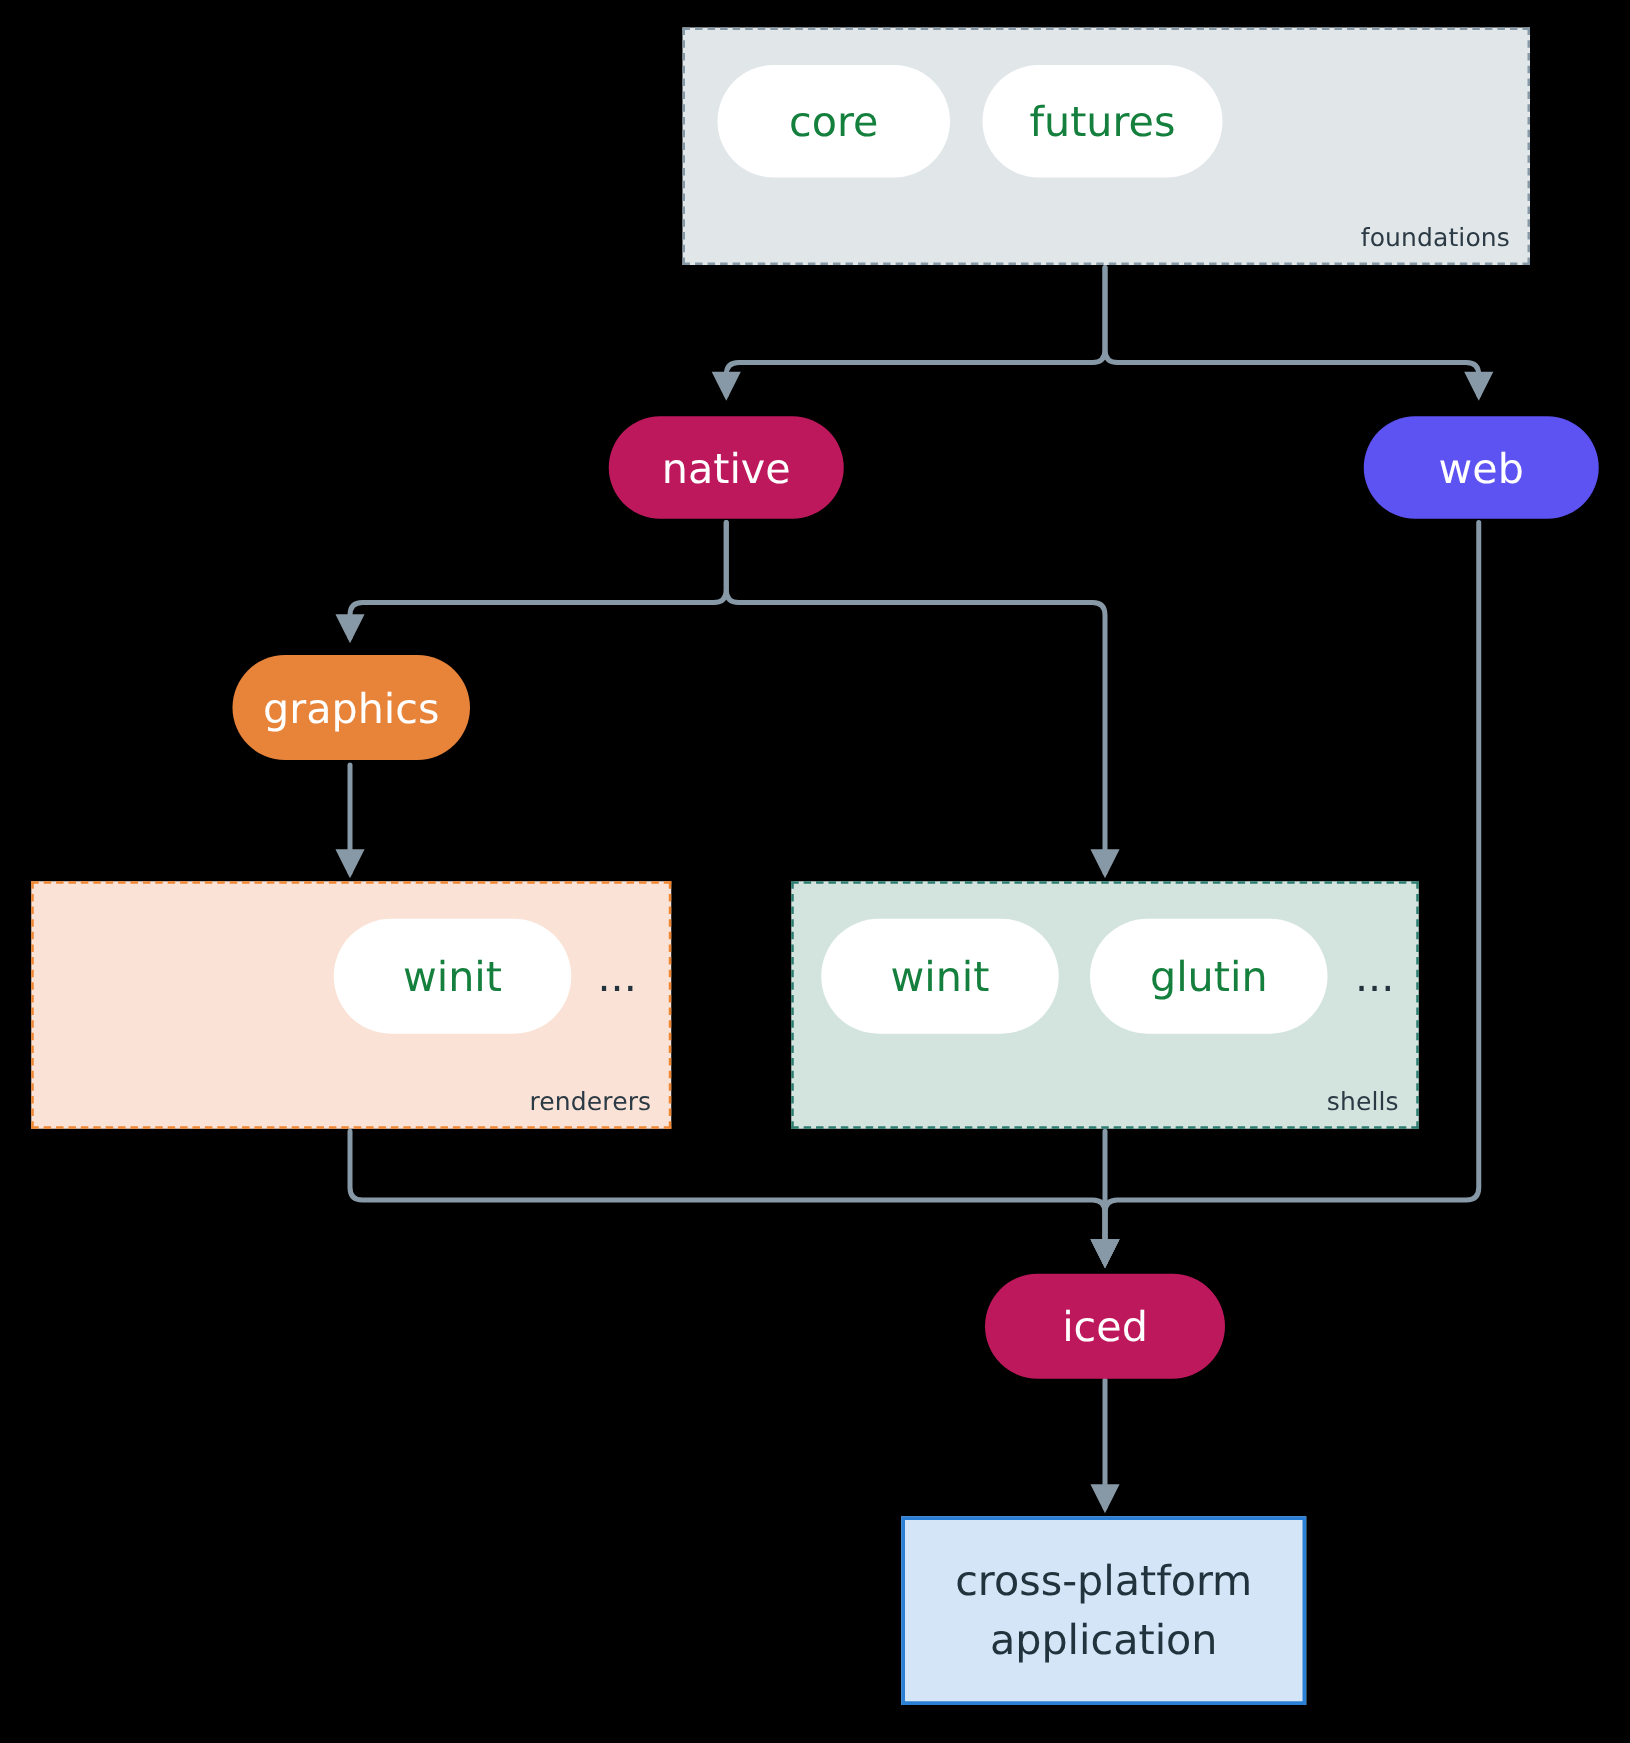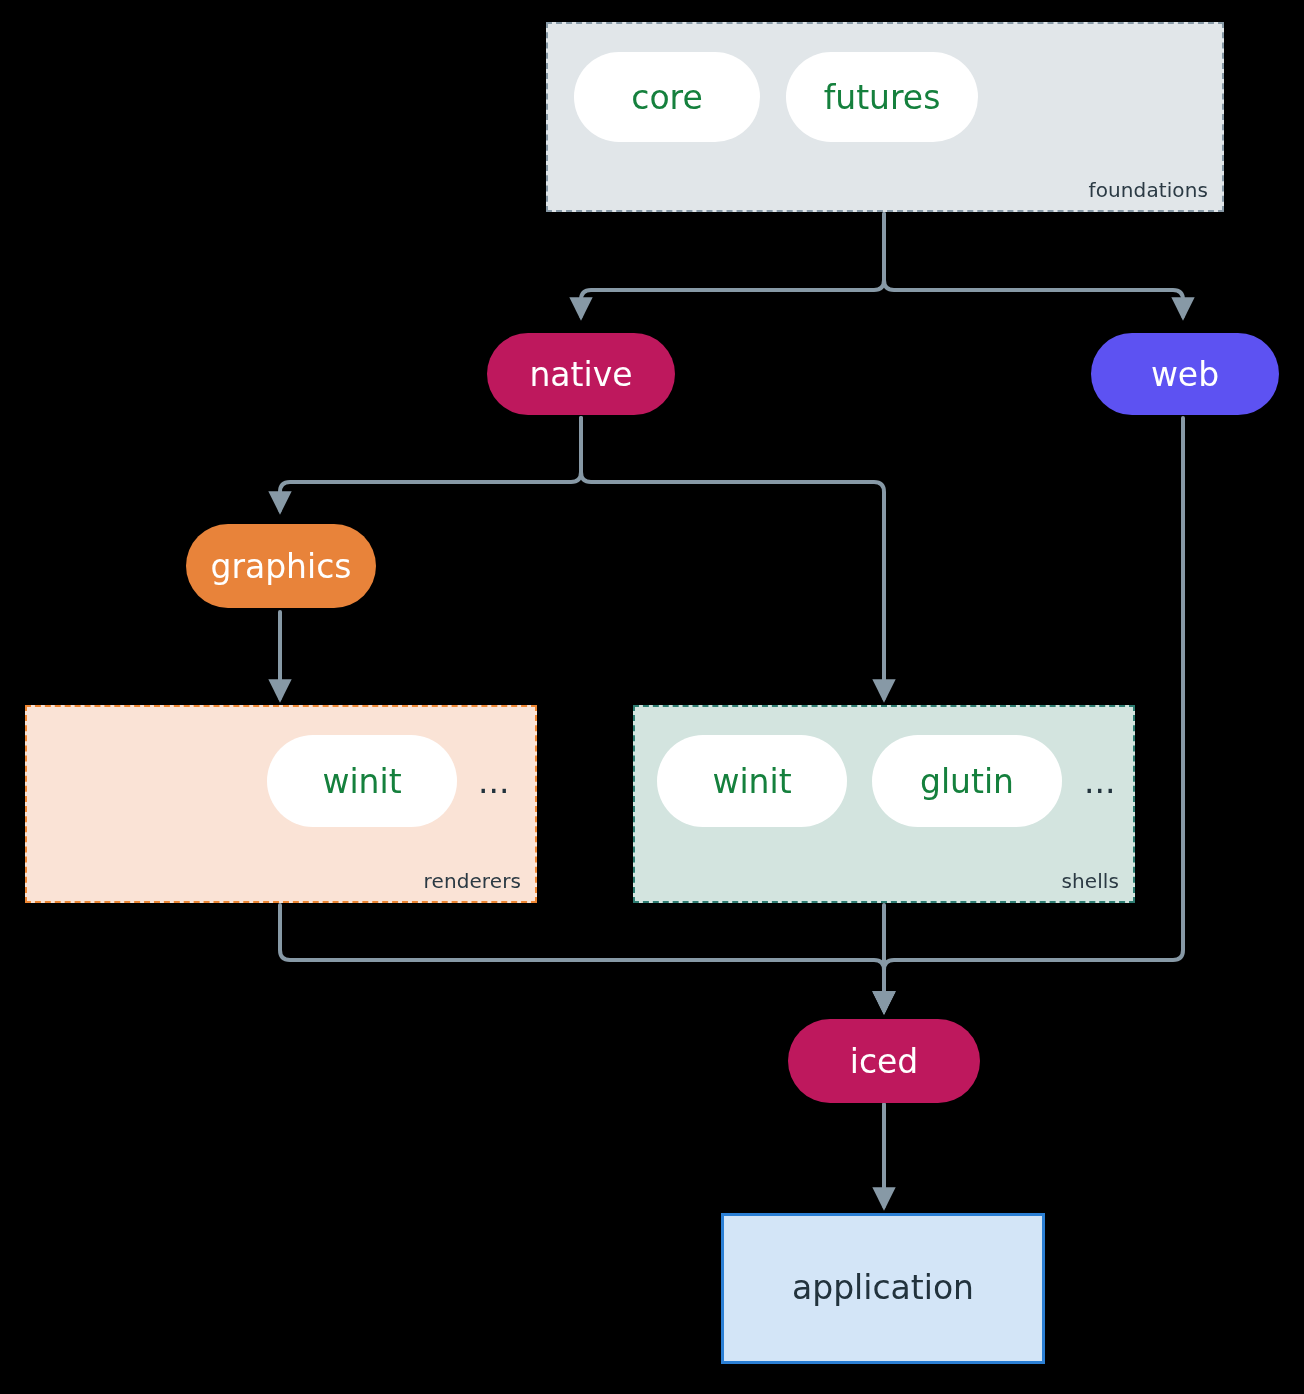--- a/index.html
+++ b/index.html
@@ -174,16 +174,17 @@
   <div id="cluster-shells" class="cluster">
     <span class="cluster-label">shells</span>
   </div>
   <div class="pill-white" style="left:657px; top:735px; width:190px; height:92px;">winit</div>
   <div class="pill-white" style="left:872px; top:735px; width:190px; height:92px;">glutin</div>
   <div class="ellipsis" style="left:1084px; top:765px;">...</div>
 
   <div class="pill-solid" style="left:788px; top:1019px; width:192px; height:84px; background:#be185d;">iced</div>
 
   <div id="node-application">
+    <span>cross-platform</span>
     <span>application</span>
   </div>
 
 </div>
 
 </body></html>

